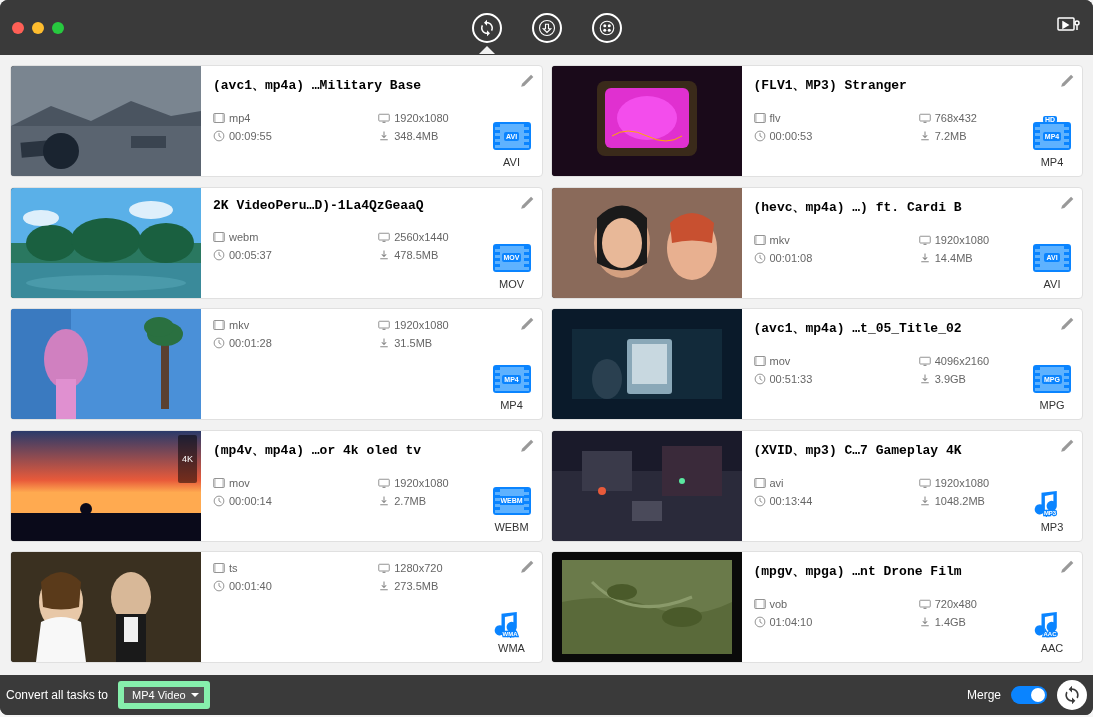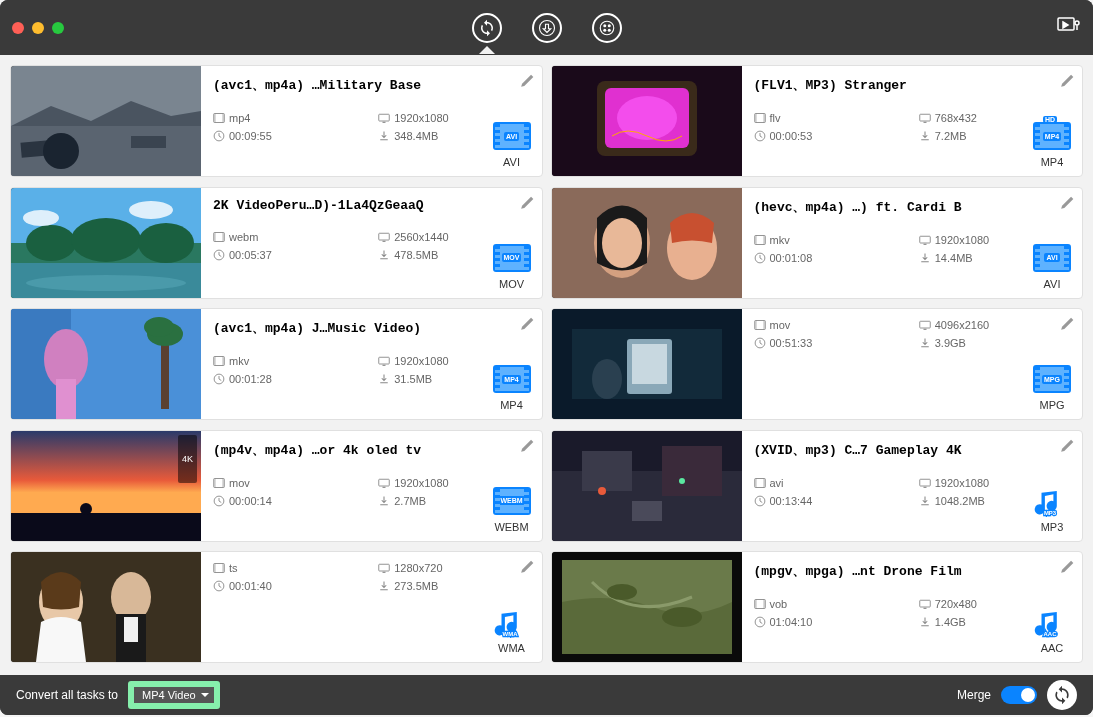--- a/index.html
+++ b/index.html
@@ -147,21 +147,21 @@
 .fmt-label {
   font-size: 11px;
   color: #333;
   font-family: -apple-system, Arial, sans-serif;
 }
 .footer {
   height: 40px;
   background: #3a3a3a;
   display: flex;
   align-items: center;
-  padding: 0 16px;
+  padding: 0 6px;
   color: #fff;
   font-size: 12px;
   font-family: -apple-system, Arial, sans-serif;
   gap: 10px;
 }
 .select {
   background: #555;
   border: 6px solid #86efac;
   border-radius: 3px;
   padding: 2px 18px 2px 8px;
@@ -519,21 +519,20 @@
     <div class="thumb"><svg viewBox="0 0 190 110">
             <rect width="190" height="110" fill="#4a90d8"></rect>
             <rect x="0" y="0" width="60" height="110" fill="#3a7ac0"></rect>
             <ellipse cx="55" cy="50" rx="22" ry="30" fill="#d080c0"></ellipse>
             <rect x="45" y="70" width="20" height="40" fill="#e090d0"></rect>
             <rect x="150" y="30" width="8" height="70" fill="#5a4030"></rect>
             <ellipse cx="154" cy="25" rx="18" ry="12" fill="#2a7040"></ellipse>
             <ellipse cx="148" cy="18" rx="15" ry="10" fill="#2a7040"></ellipse>
           </svg></div>
     <div class="card-body">
-      <div class="card-title">(avc1、mp4a) J…Music Video)</div>
       <div class="card-meta">
         <div class="meta-item">
               <svg viewBox="0 0 16 16">
                 <rect x="1" y="2" width="14" height="12" rx="1" fill="none" stroke="#888" stroke-width="1.2"></rect>
                 <rect x="1" y="2" width="3" height="12" fill="#888" opacity="0.3"></rect>
                 <rect x="12" y="2" width="3" height="12" fill="#888" opacity="0.3"></rect>
               </svg>
               <span>mkv</span>
             </div>
         <div class="meta-item">
@@ -574,20 +573,21 @@
       </div>
       <div class="card">
     <div class="thumb"><svg viewBox="0 0 190 110">
             <rect width="190" height="110" fill="#0a1a2a"></rect>
             <rect x="20" y="20" width="150" height="70" fill="#1a3a4a" opacity="0.5"></rect>
             <rect x="75" y="30" width="45" height="55" rx="3" fill="#8aa8b8"></rect>
             <rect x="80" y="35" width="35" height="40" fill="#c8d8e0"></rect>
             <ellipse cx="55" cy="70" rx="15" ry="20" fill="#2a4050"></ellipse>
           </svg></div>
     <div class="card-body">
+      <div class="card-title">(avc1、mp4a) …t_05_Title_02</div>
       <div class="card-meta">
         <div class="meta-item">
               <svg viewBox="0 0 16 16">
                 <rect x="1" y="2" width="14" height="12" rx="1" fill="none" stroke="#888" stroke-width="1.2"></rect>
                 <rect x="1" y="2" width="3" height="12" fill="#888" opacity="0.3"></rect>
                 <rect x="12" y="2" width="3" height="12" fill="#888" opacity="0.3"></rect>
               </svg>
               <span>mov</span>
             </div>
         <div class="meta-item">

